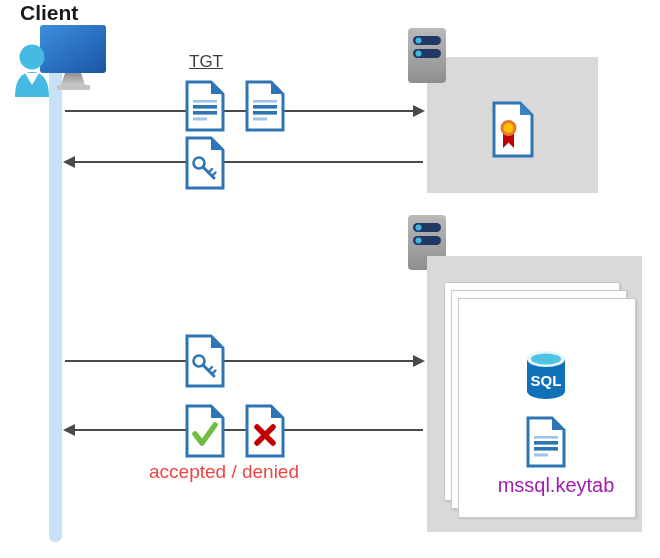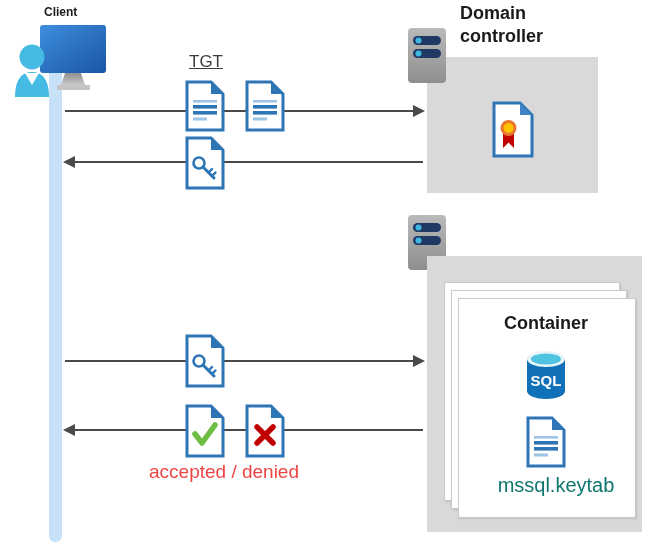--- a/index.html
+++ b/index.html
@@ -44,21 +44,21 @@
       </linearGradient>
       <linearGradient id="grad-stand" x1="0" y1="0" x2="0" y2="1">
         <stop offset="0" stop-color="#8F8F8F"></stop>
           <stop offset="1" stop-color="#C9C9C9"></stop>
       </linearGradient>
     </defs>
   </svg>
 
   <div class="lifeline"></div>
 
-  <div class="abs title" style="left:44px; top:1px; font-size:12px;">Client</div>
+  <div class="abs title" style="left:20px; top:1px; font-size:21px;">Client</div>
   <svg class="abs" style="left:12px; top:21px;" width="102" height="76" viewBox="0 0 102 76">
     <rect x="28" y="4" width="66" height="48" rx="3" fill="url(#grad-monitor)"></rect>
     <polygon points="53,52 69,52 73,64 49,64" fill="url(#grad-stand)"></polygon>
     <rect x="45" y="64" width="33" height="5" fill="#C4C4C4"></rect>
     <circle cx="20" cy="36" r="12.5" fill="#45BBE4"></circle>
     <path d="M3,76 C3,57 11,51 20,51 C29,51 37,57 37,76 Z" fill="#45BBE4"></path>
     <polygon points="13,52 20,64 27,52" fill="#ffffff"></polygon>
   </svg>
 
   <div class="abs small-label center-text" style="left:185px; top:52px; width:42px;text-decoration:underline;">TGT</div>
@@ -109,59 +109,57 @@
   </svg>
 
   <div class="gray-box" style="left:427px; top:57px; width:171px; height:136px;"></div>
   <svg class="abs" style="left:407px; top:27px;" width="40" height="57" viewBox="0 0 40 57">
     <rect x="1" y="1" width="38" height="55" rx="4" fill="url(#grad-server)"></rect>
     <rect x="6" y="9" width="28" height="9" rx="4.5" fill="#1F3864"></rect>
     <circle cx="11.5" cy="13.5" r="3" fill="#41B8E0"></circle>
     <rect x="6" y="22" width="28" height="9" rx="4.5" fill="#1F3864"></rect>
     <circle cx="11.5" cy="26.5" r="3" fill="#41B8E0"></circle>
   </svg>
-  <div class="abs title" style="left:460px; top:2px; width:120px;">Domain controller</div>
   <svg class="abs" style="left:492px; top:101px;" width="42" height="57" viewBox="0 0 42 57">
     <path d="M2,2 H28 L40,14 V55 H2 Z" fill="#ffffff" stroke="#2E75B6" stroke-width="3"></path>
     <polygon points="28,2 40,14 28,14" fill="#3C82C4"></polygon>
     <path d="M11,31 V47 L16.5,41.5 L22,47 V31 Z" fill="#C00000"></path>
     <circle cx="16.5" cy="27" r="6.5" fill="#FFC000" stroke="#E8772E" stroke-width="3"></circle>
   </svg>
 
   <svg class="abs" style="left:407px; top:214px;" width="40" height="57" viewBox="0 0 40 57">
     <rect x="1" y="1" width="38" height="55" rx="4" fill="url(#grad-server)"></rect>
     <rect x="6" y="9" width="28" height="9" rx="4.5" fill="#1F3864"></rect>
     <circle cx="11.5" cy="13.5" r="3" fill="#41B8E0"></circle>
     <rect x="6" y="22" width="28" height="9" rx="4.5" fill="#1F3864"></rect>
     <circle cx="11.5" cy="26.5" r="3" fill="#41B8E0"></circle>
   </svg>
   <div class="gray-box" style="left:427px; top:256px; width:215px; height:276px;"></div>
 
   <div class="page" style="left:444px; top:282px; width:174px; height:217px;"></div>
   <div class="page" style="left:451px; top:290px; width:174px; height:217px;"></div>
   <div class="page" style="left:458px; top:298px; width:176px; height:218px;"></div>
 
-  <div class="abs title center-text" style="left:458px; top:312px; width:176px;">Container</div>
 
   <svg class="abs" style="left:524px; top:349px;" width="44" height="53" viewBox="0 0 44 53">
     <path d="M3,10 V42 A19,8 0 0 0 41,42 V10 Z" fill="#1070B8"></path>
     <ellipse cx="22" cy="10" rx="19" ry="8" fill="#E8F6FA"></ellipse>
     <ellipse cx="22" cy="10" rx="15" ry="5.6" fill="#4FC3E0"></ellipse>
     <text x="22" y="37" text-anchor="middle" fill="#ffffff" style="font-family:'Liberation Sans',sans-serif; font-size:15px; font-weight:700;">SQL</text>
   </svg>
 
   <svg class="doc" style="left:526px; top:416px;" width="40" height="52" viewBox="0 0 40 52">
     <path d="M2,2 H26 L38,14 V50 H2 Z" fill="#ffffff" stroke="#2E75B6" stroke-width="3"></path>
     <polygon points="26,2 38,14 26,14" fill="#2E75B6"></polygon>
     <rect x="8" y="20" width="24" height="2.6" fill="#9DC3E6"></rect>
     <rect x="8" y="25" width="24" height="3.6" fill="#2E75B6"></rect>
     <rect x="8" y="31" width="24" height="3.6" fill="#2E75B6"></rect>
     <rect x="8" y="37.5" width="14" height="3" fill="#9DC3E6"></rect>
   </svg>
-  <div class="abs center-text" style="left:458px; top:474px; width:196px; font-size:20px; color:#0f766e;">mssql.keytab</div>
+  <div class="abs center-text" style="left:458px; top:474px; width:196px; font-size:20px; color:#a21caf;">mssql.keytab</div>
 
   <svg class="doc" style="left:185px; top:334px;" width="40" height="54" viewBox="0 0 40 54">
     <path d="M2,2 H26 L38,14 V52 H2 Z" fill="#ffffff" stroke="#2E75B6" stroke-width="3"></path>
     <polygon points="26,2 38,14 26,14" fill="#2E75B6"></polygon>
     <circle cx="14" cy="27" r="5.5" fill="none" stroke="#2E75B6" stroke-width="2.6"></circle>
     <path d="M18,31 L29,42" stroke="#2E75B6" stroke-width="3" stroke-linecap="round"></path>
     <path d="M23.5,36.5 L27,33" stroke="#2E75B6" stroke-width="2.4" stroke-linecap="round"></path>
     <path d="M27,40 L30.5,36.5" stroke="#2E75B6" stroke-width="2.4" stroke-linecap="round"></path>
   </svg>
 

